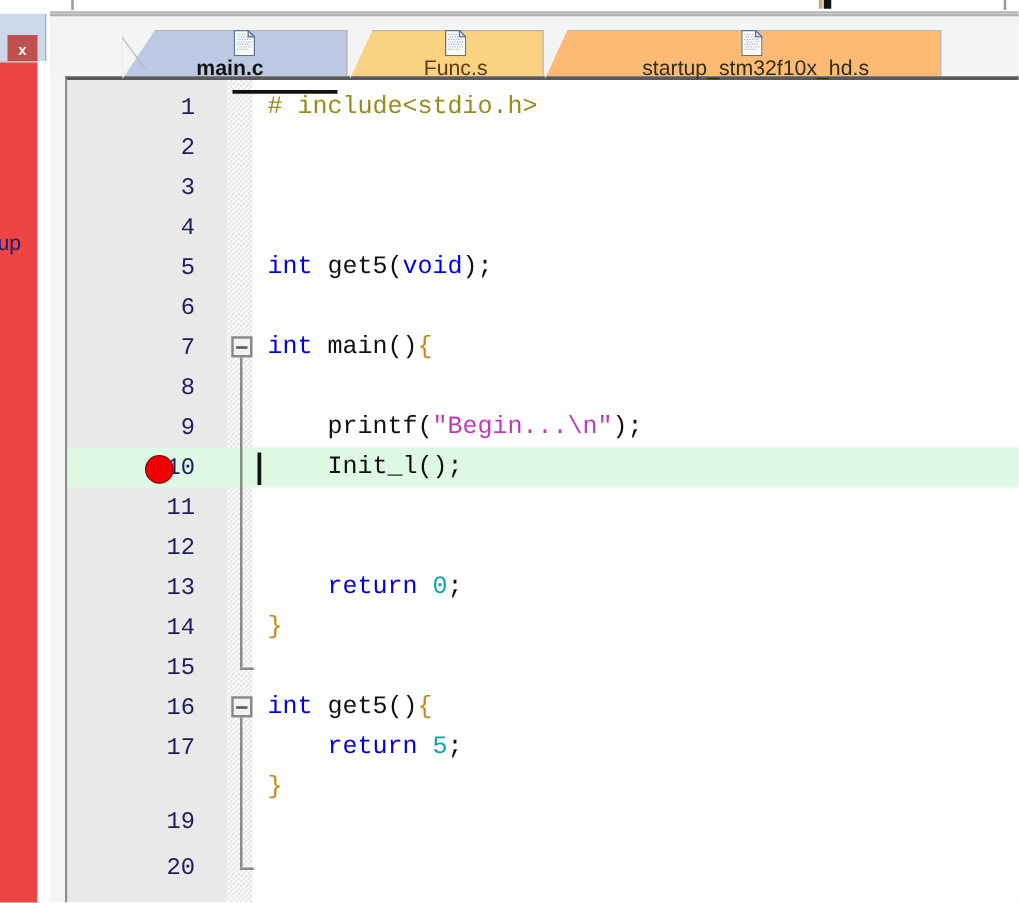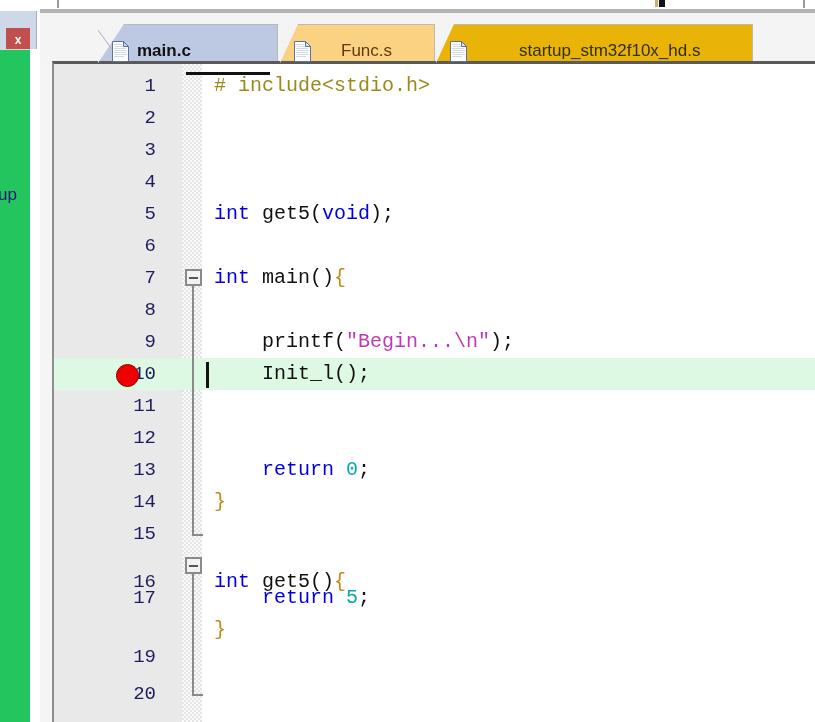--- a/index.html
+++ b/index.html
@@ -65,21 +65,21 @@
     background: #c0504d;
     display: flex; align-items: center; justify-content: center;
     color: #ffffff; font-size: 12px; font-weight: bold;
     font-family: "Liberation Sans", sans-serif;
     line-height: 1;
     cursor: pointer;
   }
   .left-body {
     position: absolute; left: 0; top: 49px;
     width: 30px; height: 673px;
-    background: #22c55e;
+    background: #ef4444;
     border-right: 2px solid #cfcfcf;
     border-top: 1px solid #d8d8d8;
   }
   .left-vert-text {
     position: absolute; left: -2px; top: 135px;
     font-family: "Liberation Sans", sans-serif;
     font-size: 17px;
     color: #1b1b6e;
     white-space: nowrap;
     letter-spacing: 0px;
@@ -100,20 +100,21 @@
     width: 775px; height: 50px;
     background: #f4f4f4;
     border-top: 2px solid #b4b4b4;
   }
 
   .tab {
     position: absolute; top: 11px; height: 54px;
     display: flex; align-items: center;
     box-sizing: border-box;
     cursor: pointer;
+    flex-direction: column;
   }
   .tab .tab-shape {
     position: absolute; inset: 0;
     border-top: 1px solid #b9b9b9;
     border-right: 1px solid #b9b9b9;
   }
   .tab .doc-icon {
     position: relative; z-index: 2;
     width: 17px; height: 21px;
     margin-left: 14px;
@@ -176,22 +177,21 @@
     border-bottom: 39px solid transparent;
     z-index: 1;
   }
   #tab-func .tab-label {
     color: #5f3b0c; margin-left: 30px;
   }
 
   
   #tab-startup {
     left: 396px; width: 317px;
-    background: #eab308;
-    gap: 16px;
+    background: #fdba74;
   }
   #tab-startup .tab-slant {
     position: absolute; left: 0; top: 0;
     width: 0; height: 0;
     border-left: 18px solid #f4f4f4;
     border-bottom: 39px solid transparent;
     z-index: 1;
   }
   #tab-startup .tab-label {
     color: #2f2f14; margin-left: 36px;
@@ -549,21 +549,21 @@
               <div class="code-text"><span class="pun">    </span><span class="kw">return</span><span class="pun"> </span><span class="num">0</span><span class="pun">;</span></div>
             </div>
             <div class="line-row" style="top: 422px;">
               <div class="line-num">14</div>
               <div class="code-text"><span class="brc">}</span></div>
             </div>
             <div class="line-row" style="top: 454px;">
               <div class="line-num">15</div>
               <div class="code-text"></div>
             </div>
-            <div class="line-row" style="top: 502px;">
+            <div class="line-row" style="top: 486px;">
               <div class="line-num">16</div>
               <div class="code-text"><span class="kw">int</span><span class="pun"> get5()</span><span class="brc">{</span></div>
             </div>
             <div class="line-row" style="top: 518px; padding-left: 44px;">
               <div class="line-num">17</div>
               <div class="code-text"><span class="pun">    </span><span class="kw">return</span><span class="pun"> </span><span class="num">5</span><span class="pun">;</span></div>
             </div>
             <div class="line-row" style="top: 550px;">
               <div class="code-text"><span class="brc">}</span></div>
             </div>

